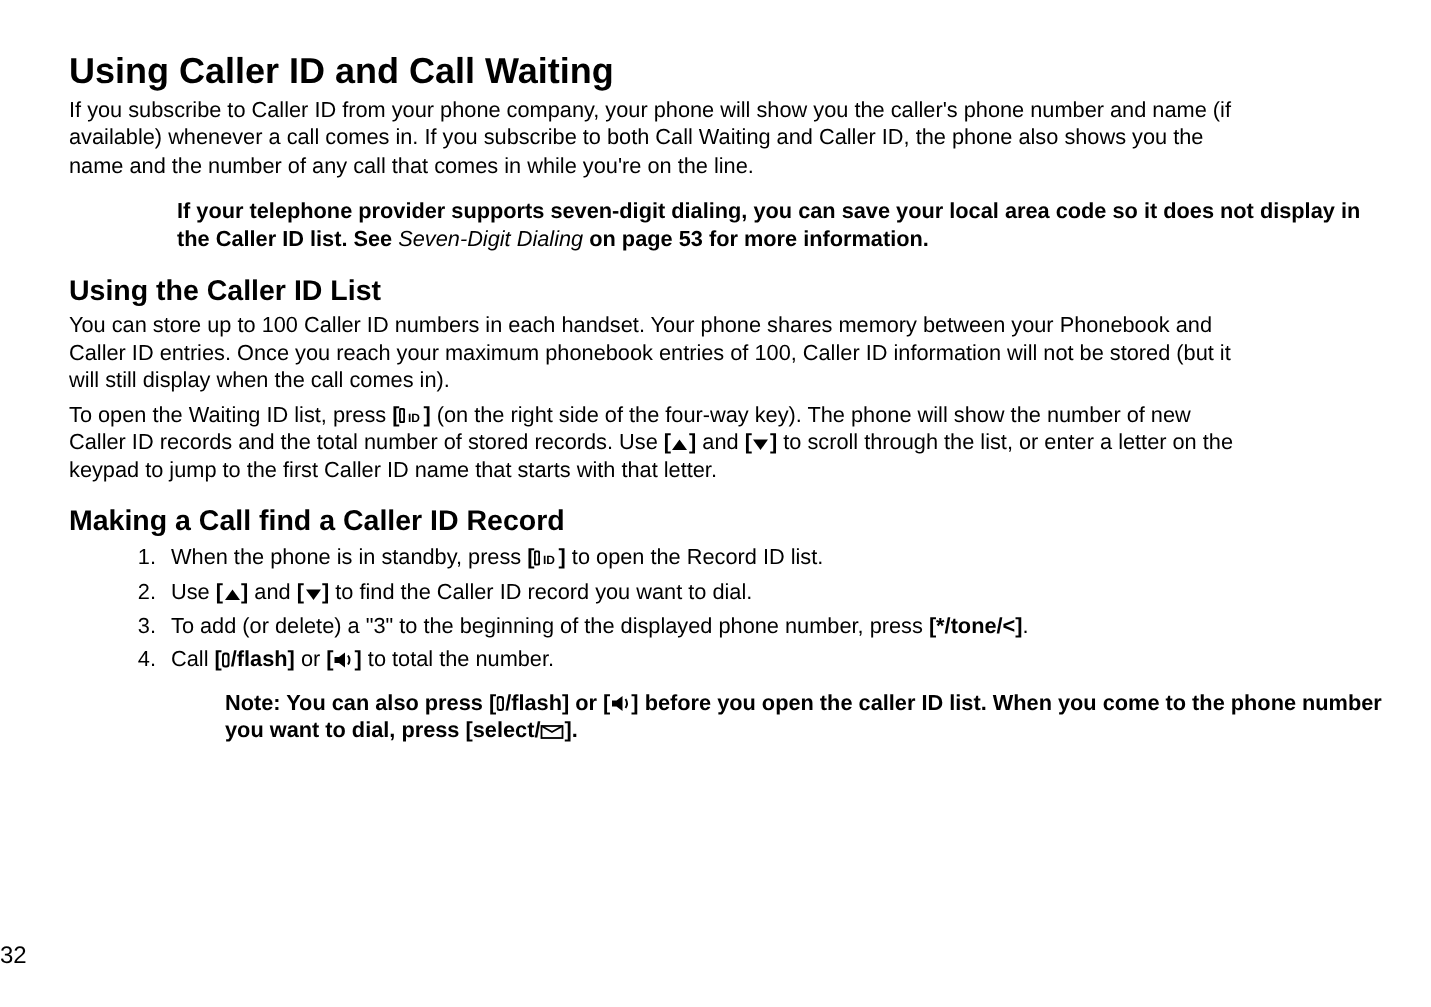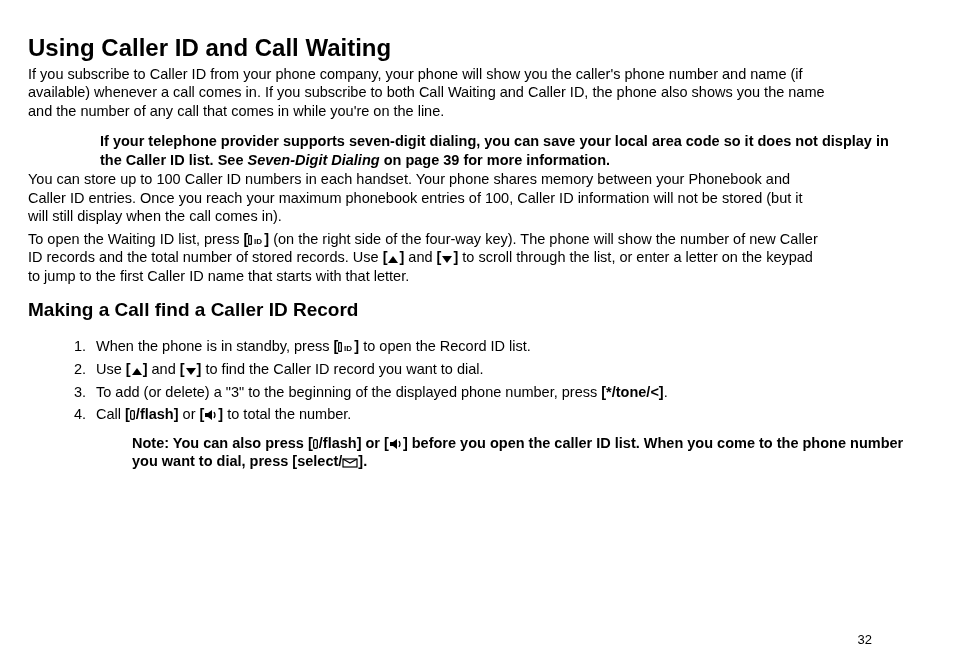--- a/index.html
+++ b/index.html
@@ -7,21 +7,21 @@
       margin: 0;
       padding: 0;
       background: #fff;
       font-family: Arial, Helvetica, sans-serif;
       color: #000;
     }
     .page {
       width: 872px;
       height: 671px;
       box-sizing: border-box;
-      padding: 34px 46px 0 28px;
+      padding: 34px 46px 0 46px;
       position: relative;
     }
     h1 {
       font-size: 24px;
       font-weight: bold;
       margin: 0 0 2px 0;
       line-height: 1.2;
     }
     h2 {
       font-size: 19px;
@@ -35,67 +35,68 @@
     }
     .note {
       margin: 12px 0 0 72px;
       font-size: 14.5px;
       font-weight: bold;
       line-height: 1.3;
       width: 790px;
     }
     .note .italic {
       font-style: italic;
-      font-weight: bold;
+      font-weight: normal;
     }
     ol {
-      margin: 16px 0 0 0;
+      margin: 4px 0 0 0;
       padding-left: 62px;
       font-size: 14.5px;
     }
     ol li {
       padding-left: 6px;
       margin-bottom: 4px;
       line-height: 1.28;
     }
     .note2 {
       margin: 10px 0 0 104px;
       font-weight: bold;
       font-size: 14.5px;
       line-height: 1.3;
       width: 790px;
     }
     .pagenum {
       position: absolute;
       bottom: 24px;
       left: 0;
       width: 100%;
-      text-align: right;
-      font-size: 13px;
+      text-align: left;
+      font-size: 16px;
     }
     .key {
       font-weight: bold;
     }
     svg.inline {
       vertical-align: -2px;
     }
   </style>
 </head>
 <body>
 
 <div class="page">
 
   <h1>Using Caller ID and Call Waiting</h1>
 
   <p>If you subscribe to Caller ID from your phone company, your phone will show you the caller's phone number and name (if available) whenever a call comes in. If you subscribe to both Call Waiting and Caller ID, the phone also shows you the name and the number of any call that comes in while you're on the line.</p>
 
   <p class="note">
-    <span>If your telephone provider supports seven-digit dialing, you can save your local area code so it does not display in the Caller ID list. See </span><span class="italic">Seven-Digit Dialing</span><span> on page 39 for more information.</span>
+    <span>If your telephone provider supports seven-digit dialing, you can save your local area code so it does not display in the Caller ID list. See </span><span class="italic">Seven-Digit Dialing</span><span> on page 53 for more information.</span>
   </p>
 
+  <h2>Using the Caller ID List</h2>
 
   <p>You can store up to 100 Caller ID numbers in each handset. Your phone shares memory between your Phonebook and Caller ID entries. Once you reach your maximum phonebook entries of 100, Caller ID information will not be stored (but it will still display when the call comes in).</p>
 
   <p>
     <span>To open the Waiting ID list, press </span><span class="key"><b>[</b><svg class="inline" width="16" height="12">
           <rect x="0" y="1" width="4" height="10" rx="1" fill="#000"></rect>
           <rect x="1.2" y="2.2" width="1.6" height="7.6" rx="0.6" fill="#fff"></rect>
           <text x="6" y="10" font-size="8" font-weight="bold" font-family="Arial">ID</text>
         </svg><b>]</b></span><span> (on the right side of the four-way key). The phone will show the number of new Caller ID records and the total number of stored records. Use </span><span class="key"><b>[</b><svg class="inline" width="12" height="9">
           <polygon points="6,1 11,8 1,8" fill="#000"></polygon>

